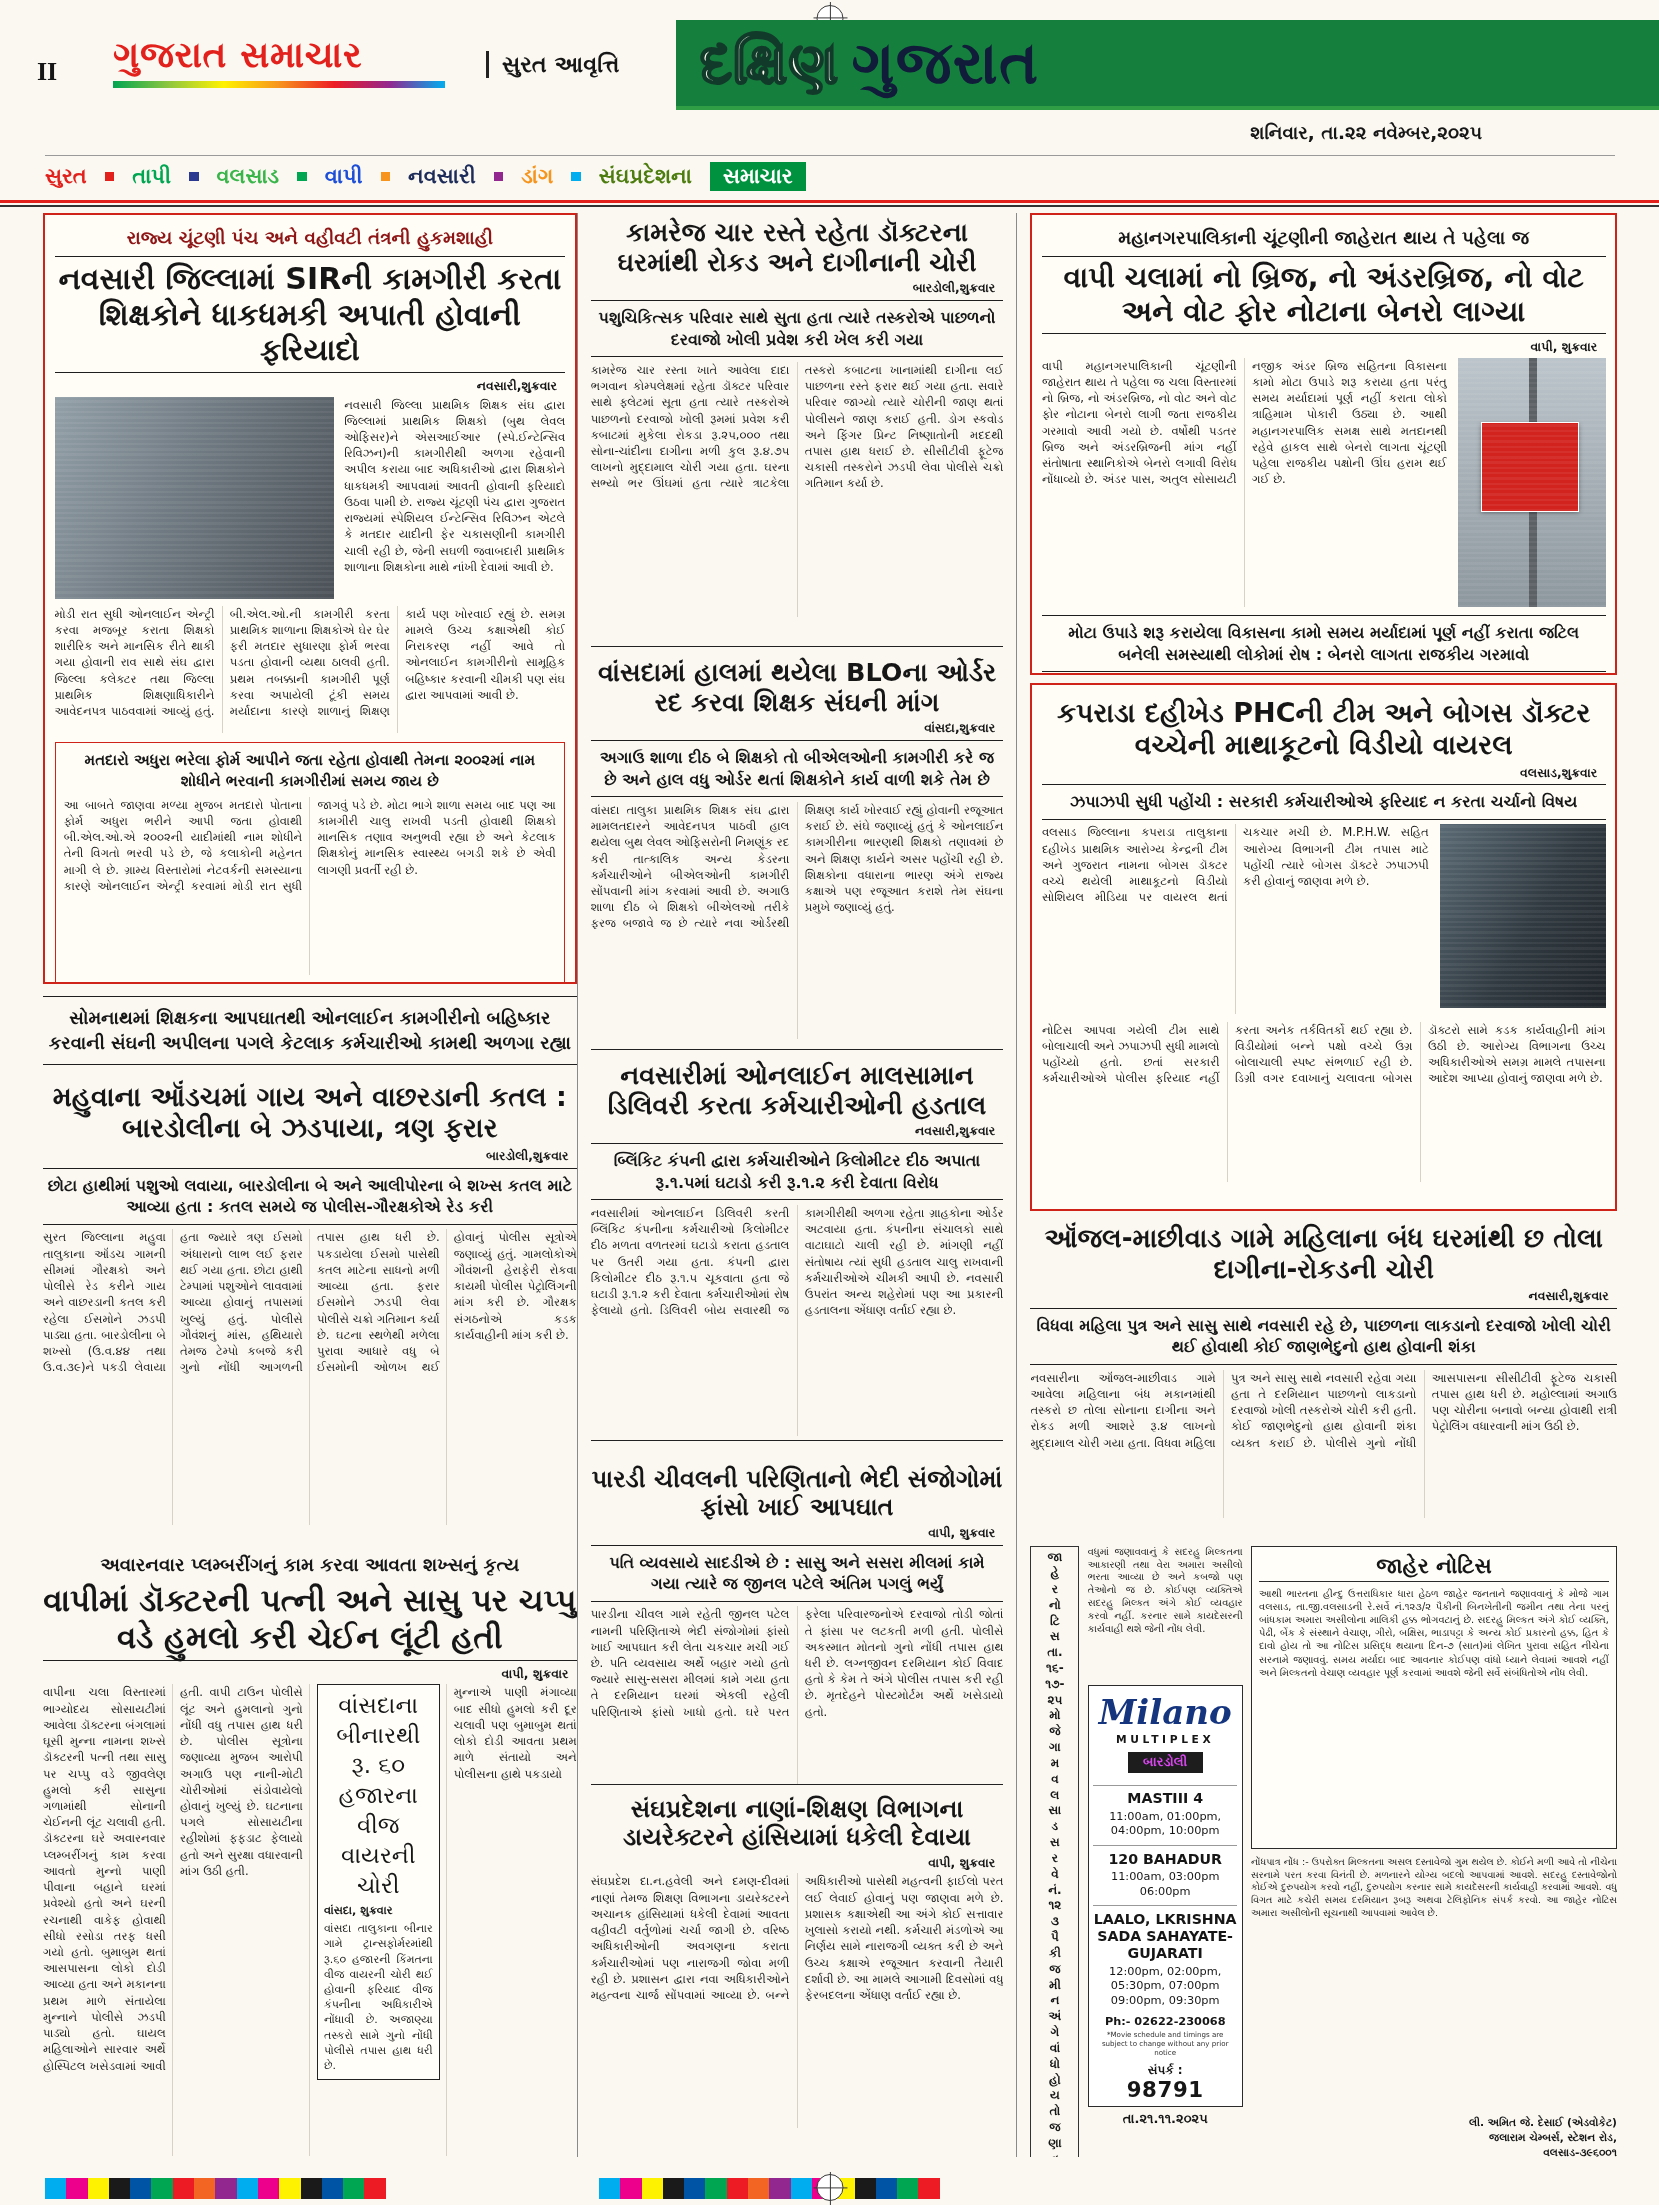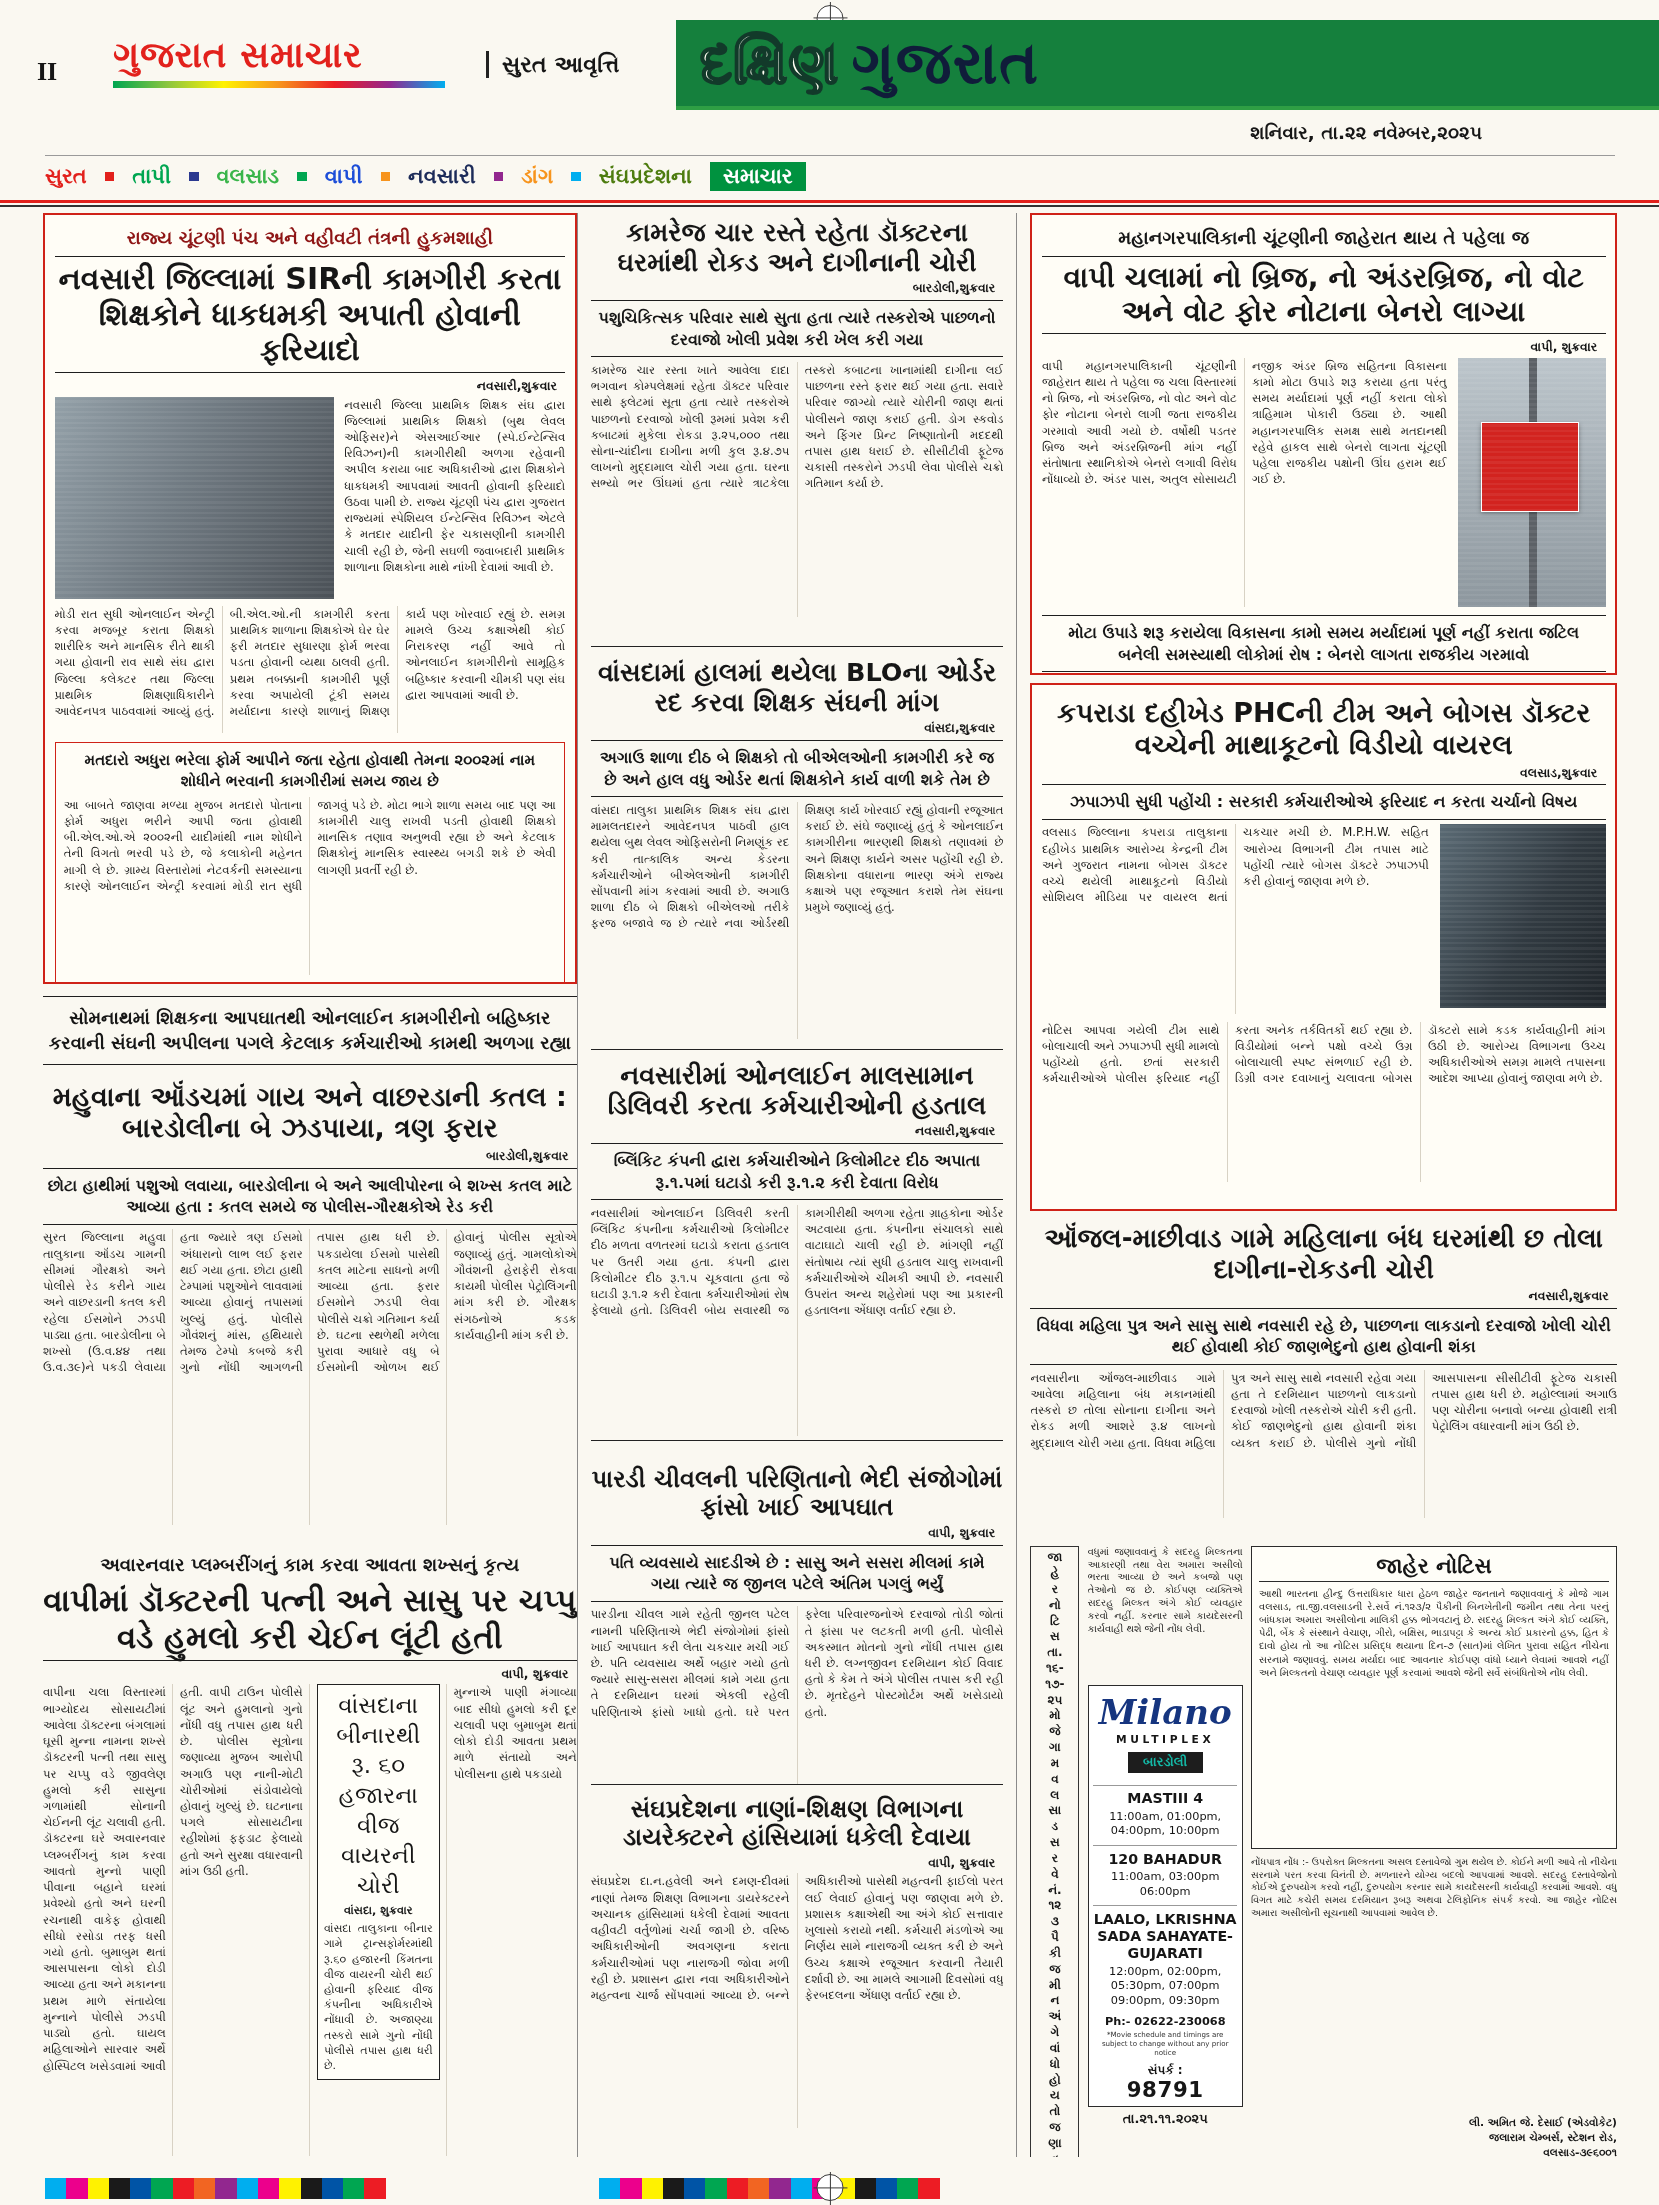--- a/index.html
+++ b/index.html
@@ -63,21 +63,21 @@
   .c2{column-count:2;column-gap:15.4px;column-rule:0.6px solid #d8d2c4}
   .c3{column-count:3;column-gap:15.4px;column-rule:0.6px solid #d8d2c4}
   .c4{column-count:4;column-gap:14.2px;column-rule:0.6px solid #d8d2c4}
   .redbox{border:2.4px solid #cf2218;padding:8.3px 9.5px;background:#fffdf6}
   .innerbox{border:1.8px solid #cf2218;padding:7.1px 8.3px;margin-top:9.5px}
   .lead{font-weight:700;font-size:15px;text-align:center;line-height:1.35;margin-bottom:6px}
   .standfirst{font-weight:700;font-size:18px;line-height:1.4;text-align:center;
       border-top:1.8px solid #1e1e1e;border-bottom:1.8px solid #1e1e1e;padding:8.3px 3.6px;margin:12px 0}
   .insetbox{border:1.8px solid #222;padding:6px;margin:6px 0;break-inside:avoid;background:#fffef8}
   .inset-h{font-weight:400;font-size:23px;text-align:center;line-height:1.3}
-  .inset-dl{font-weight:700;font-size:11.3px;text-align:center;margin:2.4px 0}
+  .inset-dl{font-weight:700;font-size:11.3px;text-align:left;margin:2.4px 0}
 
   
   .ph{position:relative;overflow:hidden;background:linear-gradient(115deg,#93a0a8,#707a82 45%,#4b5157)}
   .ph::after{content:"";position:absolute;inset:0;
      background:repeating-linear-gradient(0deg,rgba(255,255,255,.06) 0 2.4px,transparent 2.4px 5.3px)}
   .ph-a{width:279px;height:202px;flex:none}
   .a-row{display:flex;gap:10.7px;margin-top:2.4px}
   .a-row .body{flex:1;height:202px}
   .ph-i{width:148px;height:249px;flex:none;background:linear-gradient(#bcc5cb,#8d979e)}
   .ph-i .banner{position:absolute;left:16%;top:26%;width:66%;height:36%;background:#d2231f;
@@ -89,21 +89,21 @@
   
   .botrow{display:flex;gap:8.3px;height:631px;margin-top:6px}
   .vstrip{width:49px;border:1.2px solid #333;padding:3.6px 1.2px;font-size:12px;line-height:1.32;
           text-align:center;overflow:hidden;font-weight:700}
   .midcol{width:155px;display:flex;flex-direction:column}
   .sidetext{font-size:9.8px;line-height:1.32;text-align:justify;height:139px;overflow:hidden}
   .milano{border:1.8px solid #2b2b2b;background:#fff;text-align:center;padding:6px 4.7px;height:422px;overflow:hidden}
   .mil-logo{font-family:"DejaVu Serif","Liberation Serif",serif;font-style:italic;font-weight:700;
             font-size:34px;color:#16357f}
   .mil-kind{font-size:10.7px;letter-spacing:3.6px;font-weight:700;margin-top:1.2px}
-  .mil-loc{display:inline-block;background:#1d1d1d;color:#14b8a6;font-size:13px;font-weight:700;
+  .mil-loc{display:inline-block;background:#1d1d1d;color:#d946ef;font-size:13px;font-weight:700;
            padding:2.4px 15.4px;margin:6px 0}
   .show{margin:6px 0;border-top:0.6px solid #999;padding-top:4.7px}
   .show-t{font-weight:800;font-size:14.2px;line-height:1.2}
   .show-x{font-size:11.3px;line-height:1.3;margin-top:2.4px}
   .mil-ph{font-size:11.3px;font-weight:700;margin-top:6px}
   .mil-dis{font-size:7.1px;line-height:1.25;margin-top:3.6px;color:#333}
   .mil-cl{font-size:12px;font-weight:700;margin-top:4.7px}
   .mil-no{font-size:21.3px;font-weight:800;letter-spacing:0.6px}
   .botdate{font-size:13px;font-weight:700;text-align:center;margin-top:4.7px}
   .noticecol{flex:1;display:flex;flex-direction:column}

